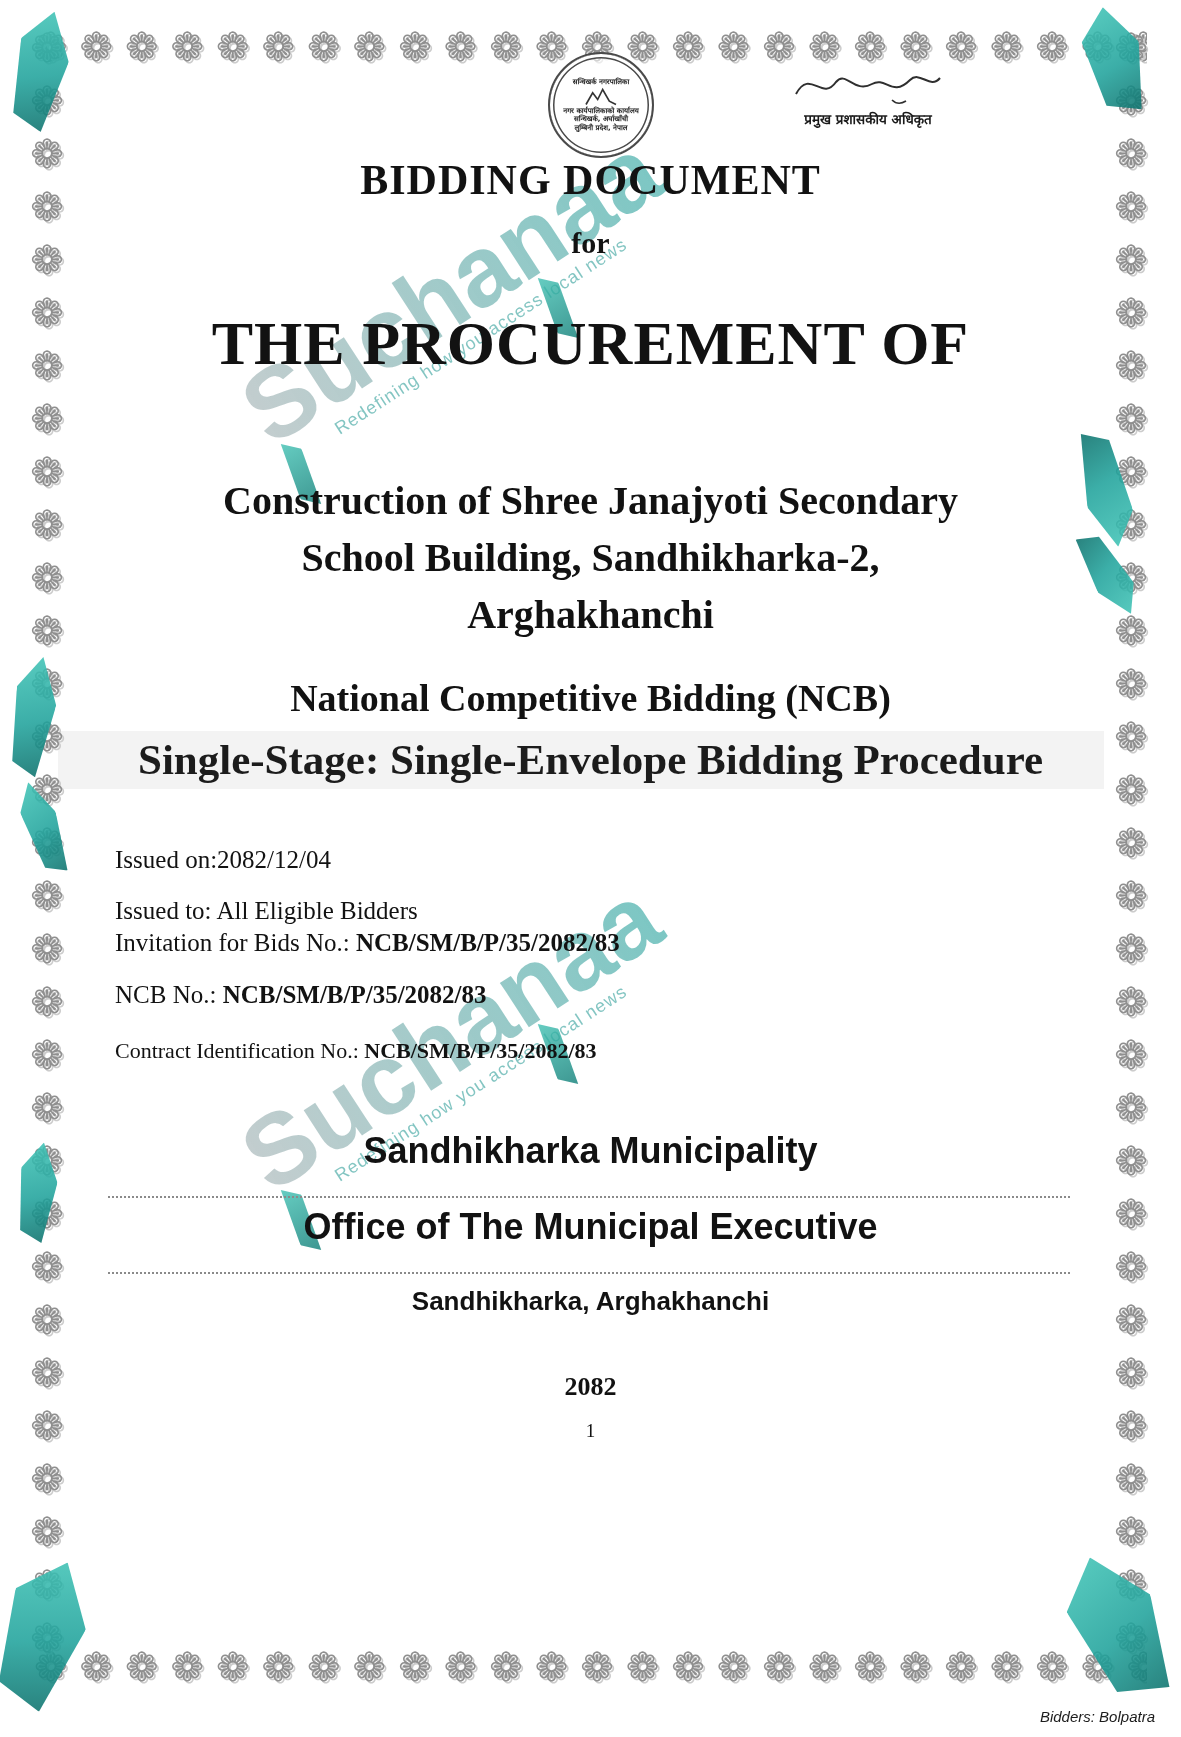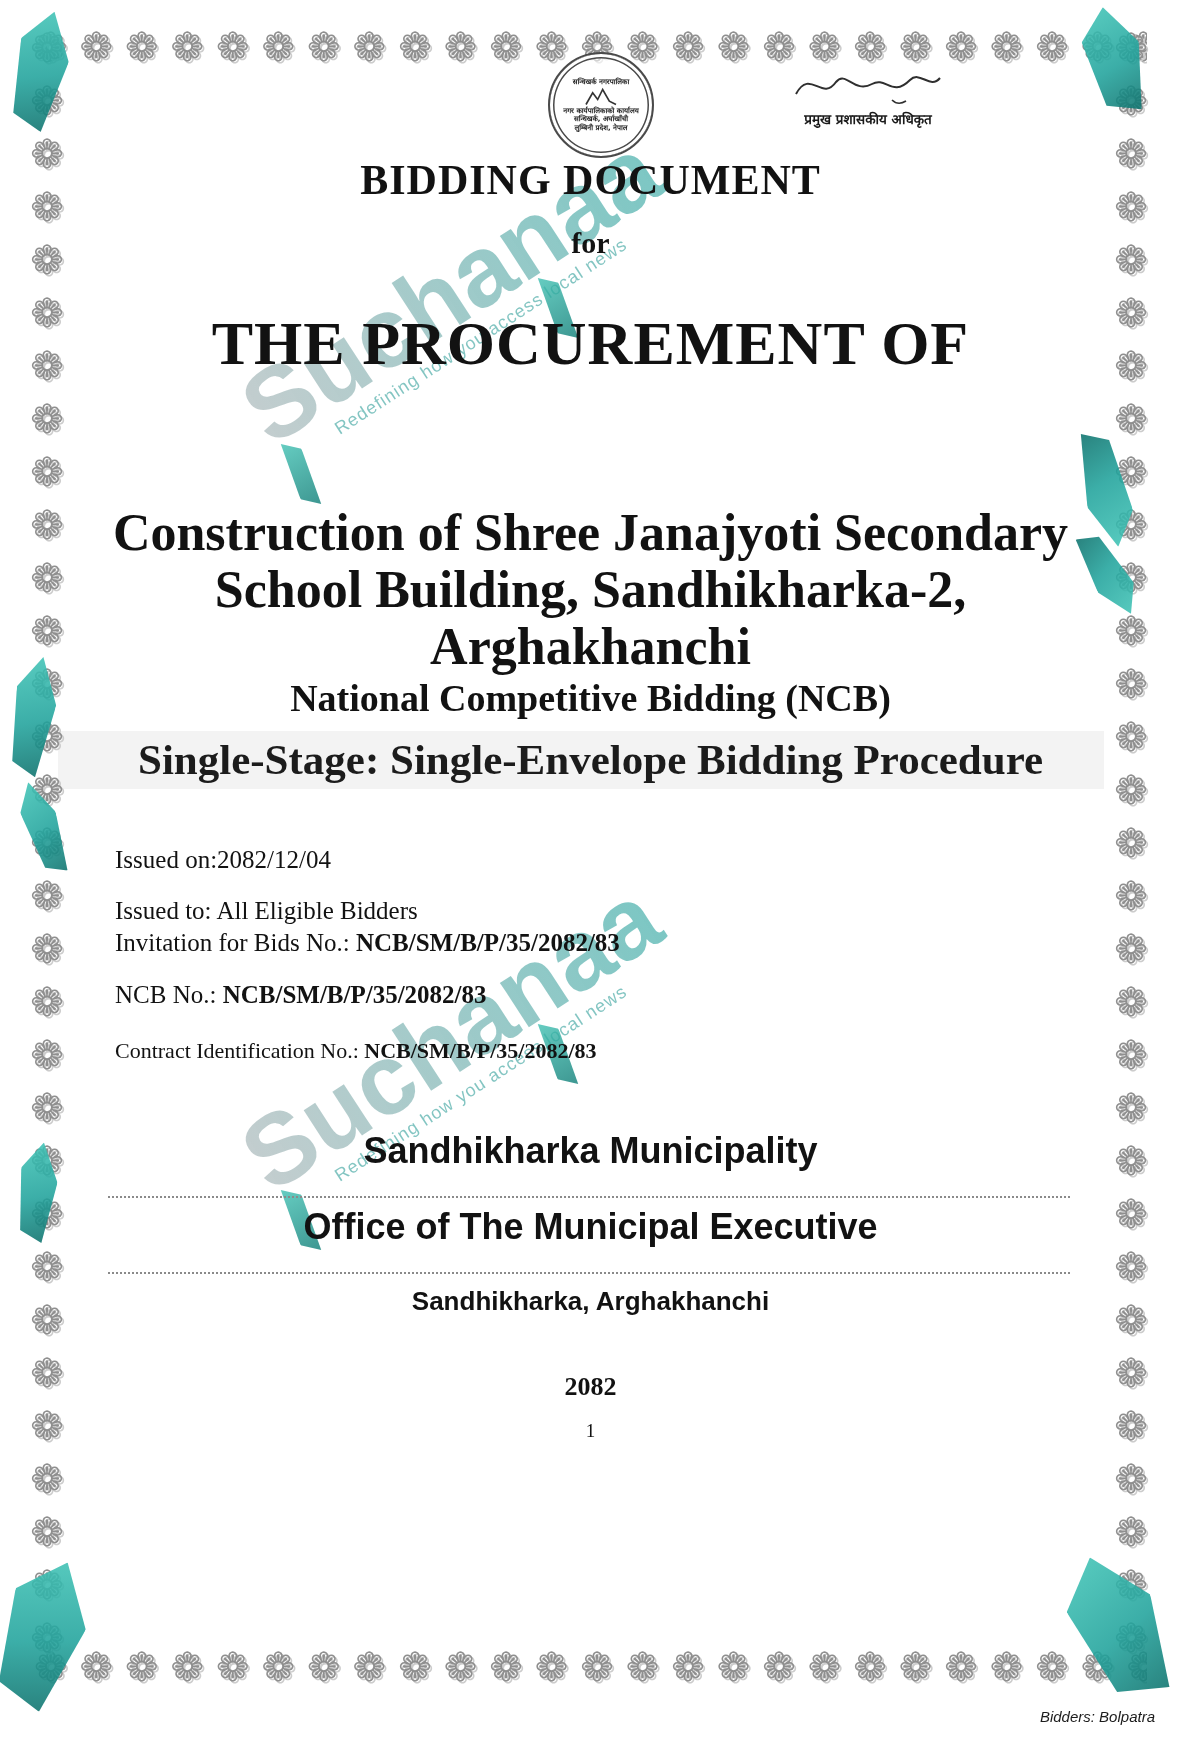--- a/index.html
+++ b/index.html
@@ -55,21 +55,21 @@
   }
   .seal .tiny { font-size:7px; line-height:8.5px; color:#222; font-weight:bold; font-family:"DejaVu Sans", sans-serif; }
   .sig { position:absolute; left:778px; top:62px; width:180px; z-index:5; text-align:center; }
   .sig .caption { font-family:"DejaVu Sans", sans-serif; font-weight:bold; font-size:13.5px; color:#1a1a1a; margin-top:-2px; }
 
   
   .center-line { position:absolute; left:0; width:100%; text-align:center; z-index:5; }
   .h-bidding   { top:156px; font-size:42px; font-weight:bold; letter-spacing:1px; }
   .h-for       { top:226px; font-size:30px; font-weight:bold; }
   .h-proc      { top:308px; font-size:62px; font-weight:bold; letter-spacing:1px; }
-  .project     { top:504px; font-size:52px; font-weight:bold; line-height:57px; }
+  .project     { top:472px; font-size:40px; font-weight:bold; line-height:57px; }
   .ncb-line    { top:676px; font-size:38px; font-weight:bold; }
   .band        { position:absolute; top:731px; left:58px; width:1046px; height:58px; background:#f3f3f3; z-index:2; }
   .band-text   { top:735px; font-size:43px; font-weight:bold; color:#1c1c1c; }
 
   
   .issue-line { position:absolute; left:78px; z-index:5; font-size:25px; color:#121212;margin-left:37px; }
   .issue-line b { font-weight:bold; }
   .issue-contract { font-size:22px; }
 
   

